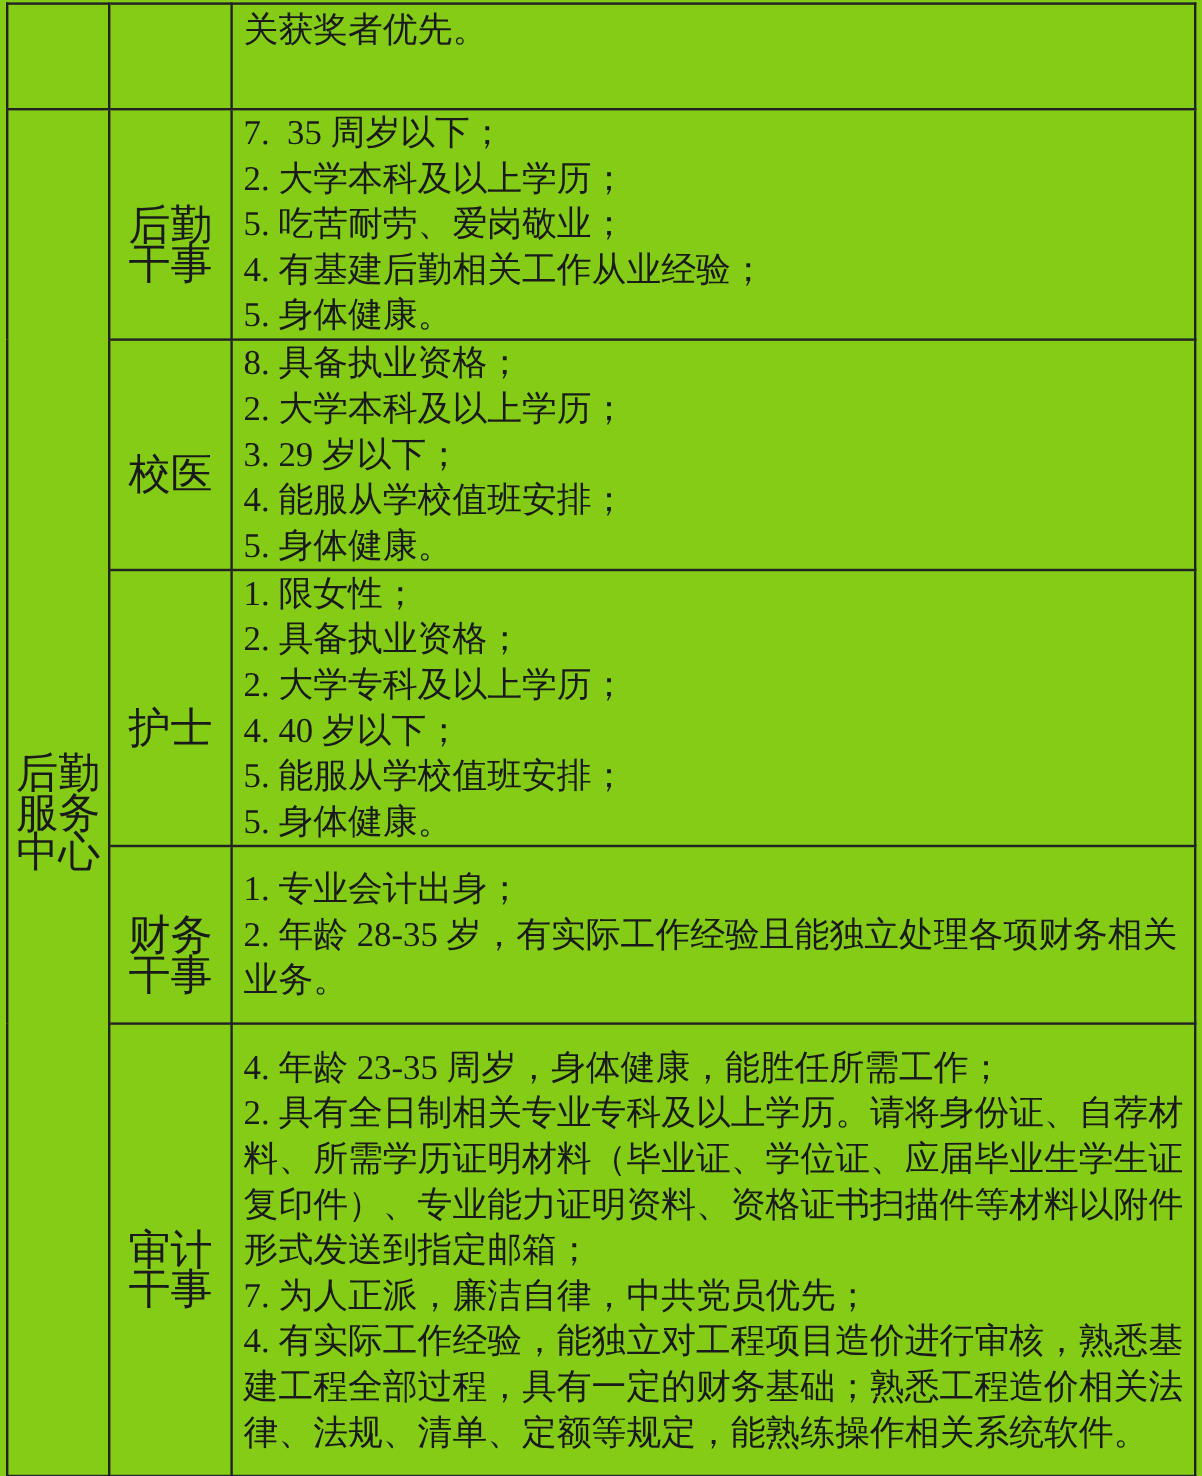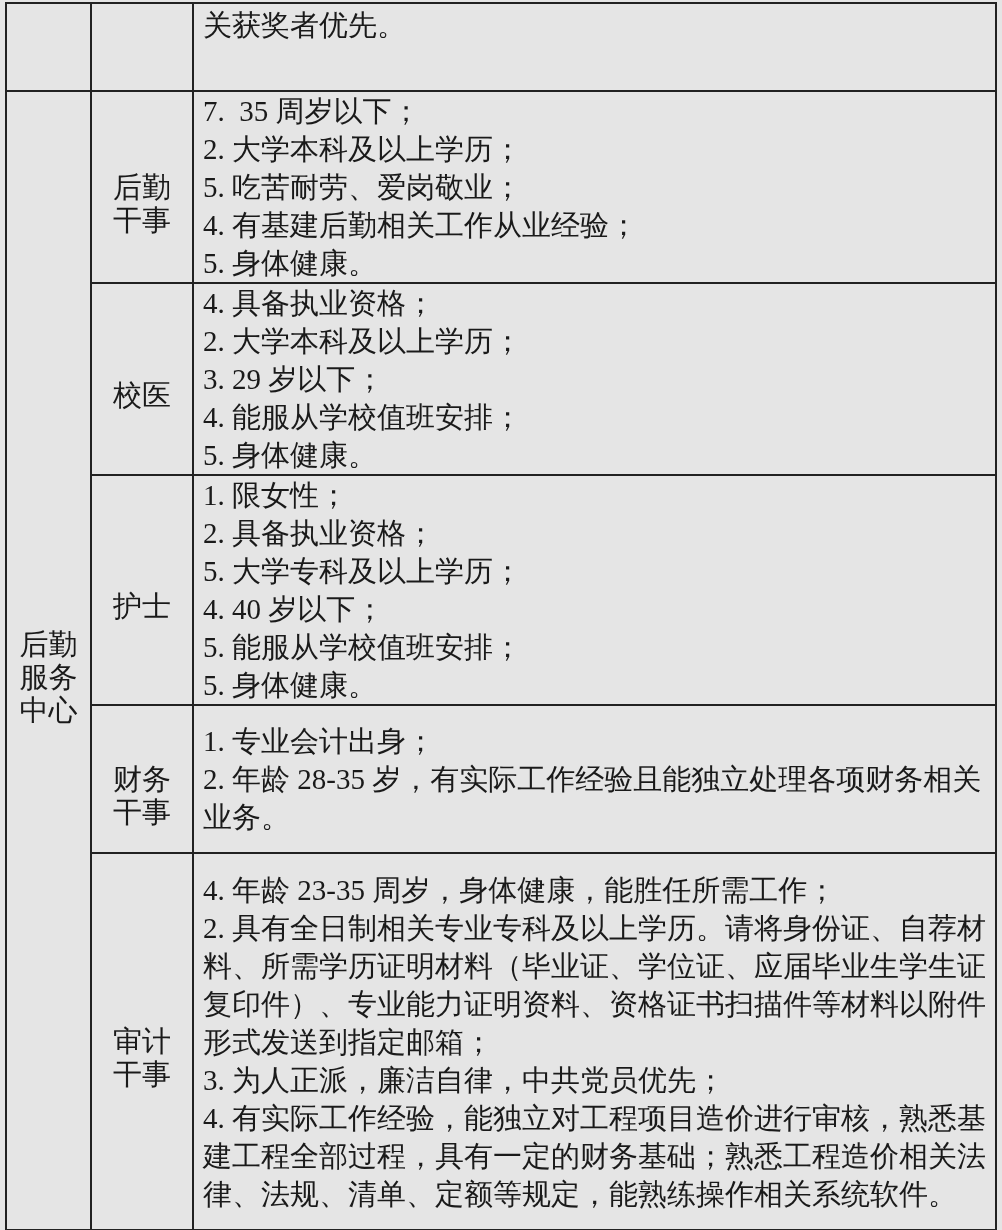--- a/index.html
+++ b/index.html
@@ -1,41 +1,41 @@
 <!DOCTYPE html>
 <html><head>
 <meta charset="utf-8">
 <style>
   html, body { margin: 0; padding: 0; background: #ffffff; }
   .page {
     position: relative;
     width: 1002px;
     height: 1230px;
-    background: #e5e5e5;
+    background: #84cc16;
     overflow: hidden;
     font-family: "Liberation Serif", "DejaVu Serif", serif;
     color: #1a1a1a;
   }
   table.doc-table {
     position: absolute;
     left: 5px;
     top: 2px;
     width: 990px;
     border-collapse: collapse;
     table-layout: fixed;
   }
   td {
     border: 2px solid #222222;
     padding: 0;
     vertical-align: middle;
     overflow: hidden;
   }
   .dept-cell, .pos-cell {
     text-align: center;
-    font-size: 29px;
+    font-size: 35px;
     line-height: 33px;
     white-space: pre-line;
   }
   .req-cell {
     padding: 0 6px 0 9px;
     font-size: 29px;
     line-height: 38px;
     text-align: left;
   }
   .req-item { white-space: pre-wrap; }
@@ -85,36 +85,36 @@
         <div class="req-item">4. 有基建后勤相关工作从业经验；</div>
         <div class="req-item">5. 身体健康。</div>
       </td>
     </tr>
 
     <tr class="r-doc">
       <td class="pos-cell">
         <span>校医</span>
       </td>
       <td class="req-cell">
-        <div class="req-item">4. 具备执业资格；</div>
+        <div class="req-item">8. 具备执业资格；</div>
         <div class="req-item">2. 大学本科及以上学历；</div>
         <div class="req-item">3. 29 岁以下；</div>
         <div class="req-item">4. 能服从学校值班安排；</div>
         <div class="req-item">5. 身体健康。</div>
       </td>
     </tr>
 
     <tr class="r-nurse">
       <td class="pos-cell">
         <span>护士</span>
       </td>
       <td class="req-cell">
         <div class="req-item">1. 限女性；</div>
         <div class="req-item">2. 具备执业资格；</div>
-        <div class="req-item">5. 大学专科及以上学历；</div>
+        <div class="req-item">2. 大学专科及以上学历；</div>
         <div class="req-item">4. 40 岁以下；</div>
         <div class="req-item">5. 能服从学校值班安排；</div>
         <div class="req-item">5. 身体健康。</div>
       </td>
     </tr>
 
     <tr class="r-fin">
       <td class="pos-cell">
         <span>财务
 干事</span>
@@ -126,19 +126,19 @@
     </tr>
 
     <tr class="r-audit">
       <td class="pos-cell">
         <span>审计
 干事</span>
       </td>
       <td class="req-cell">
         <div class="req-item">4. 年龄 23-35 周岁，身体健康，能胜任所需工作；</div>
         <div class="req-item">2. 具有全日制相关专业专科及以上学历。请将身份证、自荐材料、所需学历证明材料（毕业证、学位证、应届毕业生学生证复印件）、专业能力证明资料、资格证书扫描件等材料以附件形式发送到指定邮箱；</div>
-        <div class="req-item">3. 为人正派，廉洁自律，中共党员优先；</div>
+        <div class="req-item">7. 为人正派，廉洁自律，中共党员优先；</div>
         <div class="req-item">4. 有实际工作经验，能独立对工程项目造价进行审核，熟悉基建工程全部过程，具有一定的财务基础；熟悉工程造价相关法律、法规、清单、定额等规定，能熟练操作相关系统软件。</div>
       </td>
     </tr>
   </tbody>
     </table>
 </div>
 
 </body></html>

